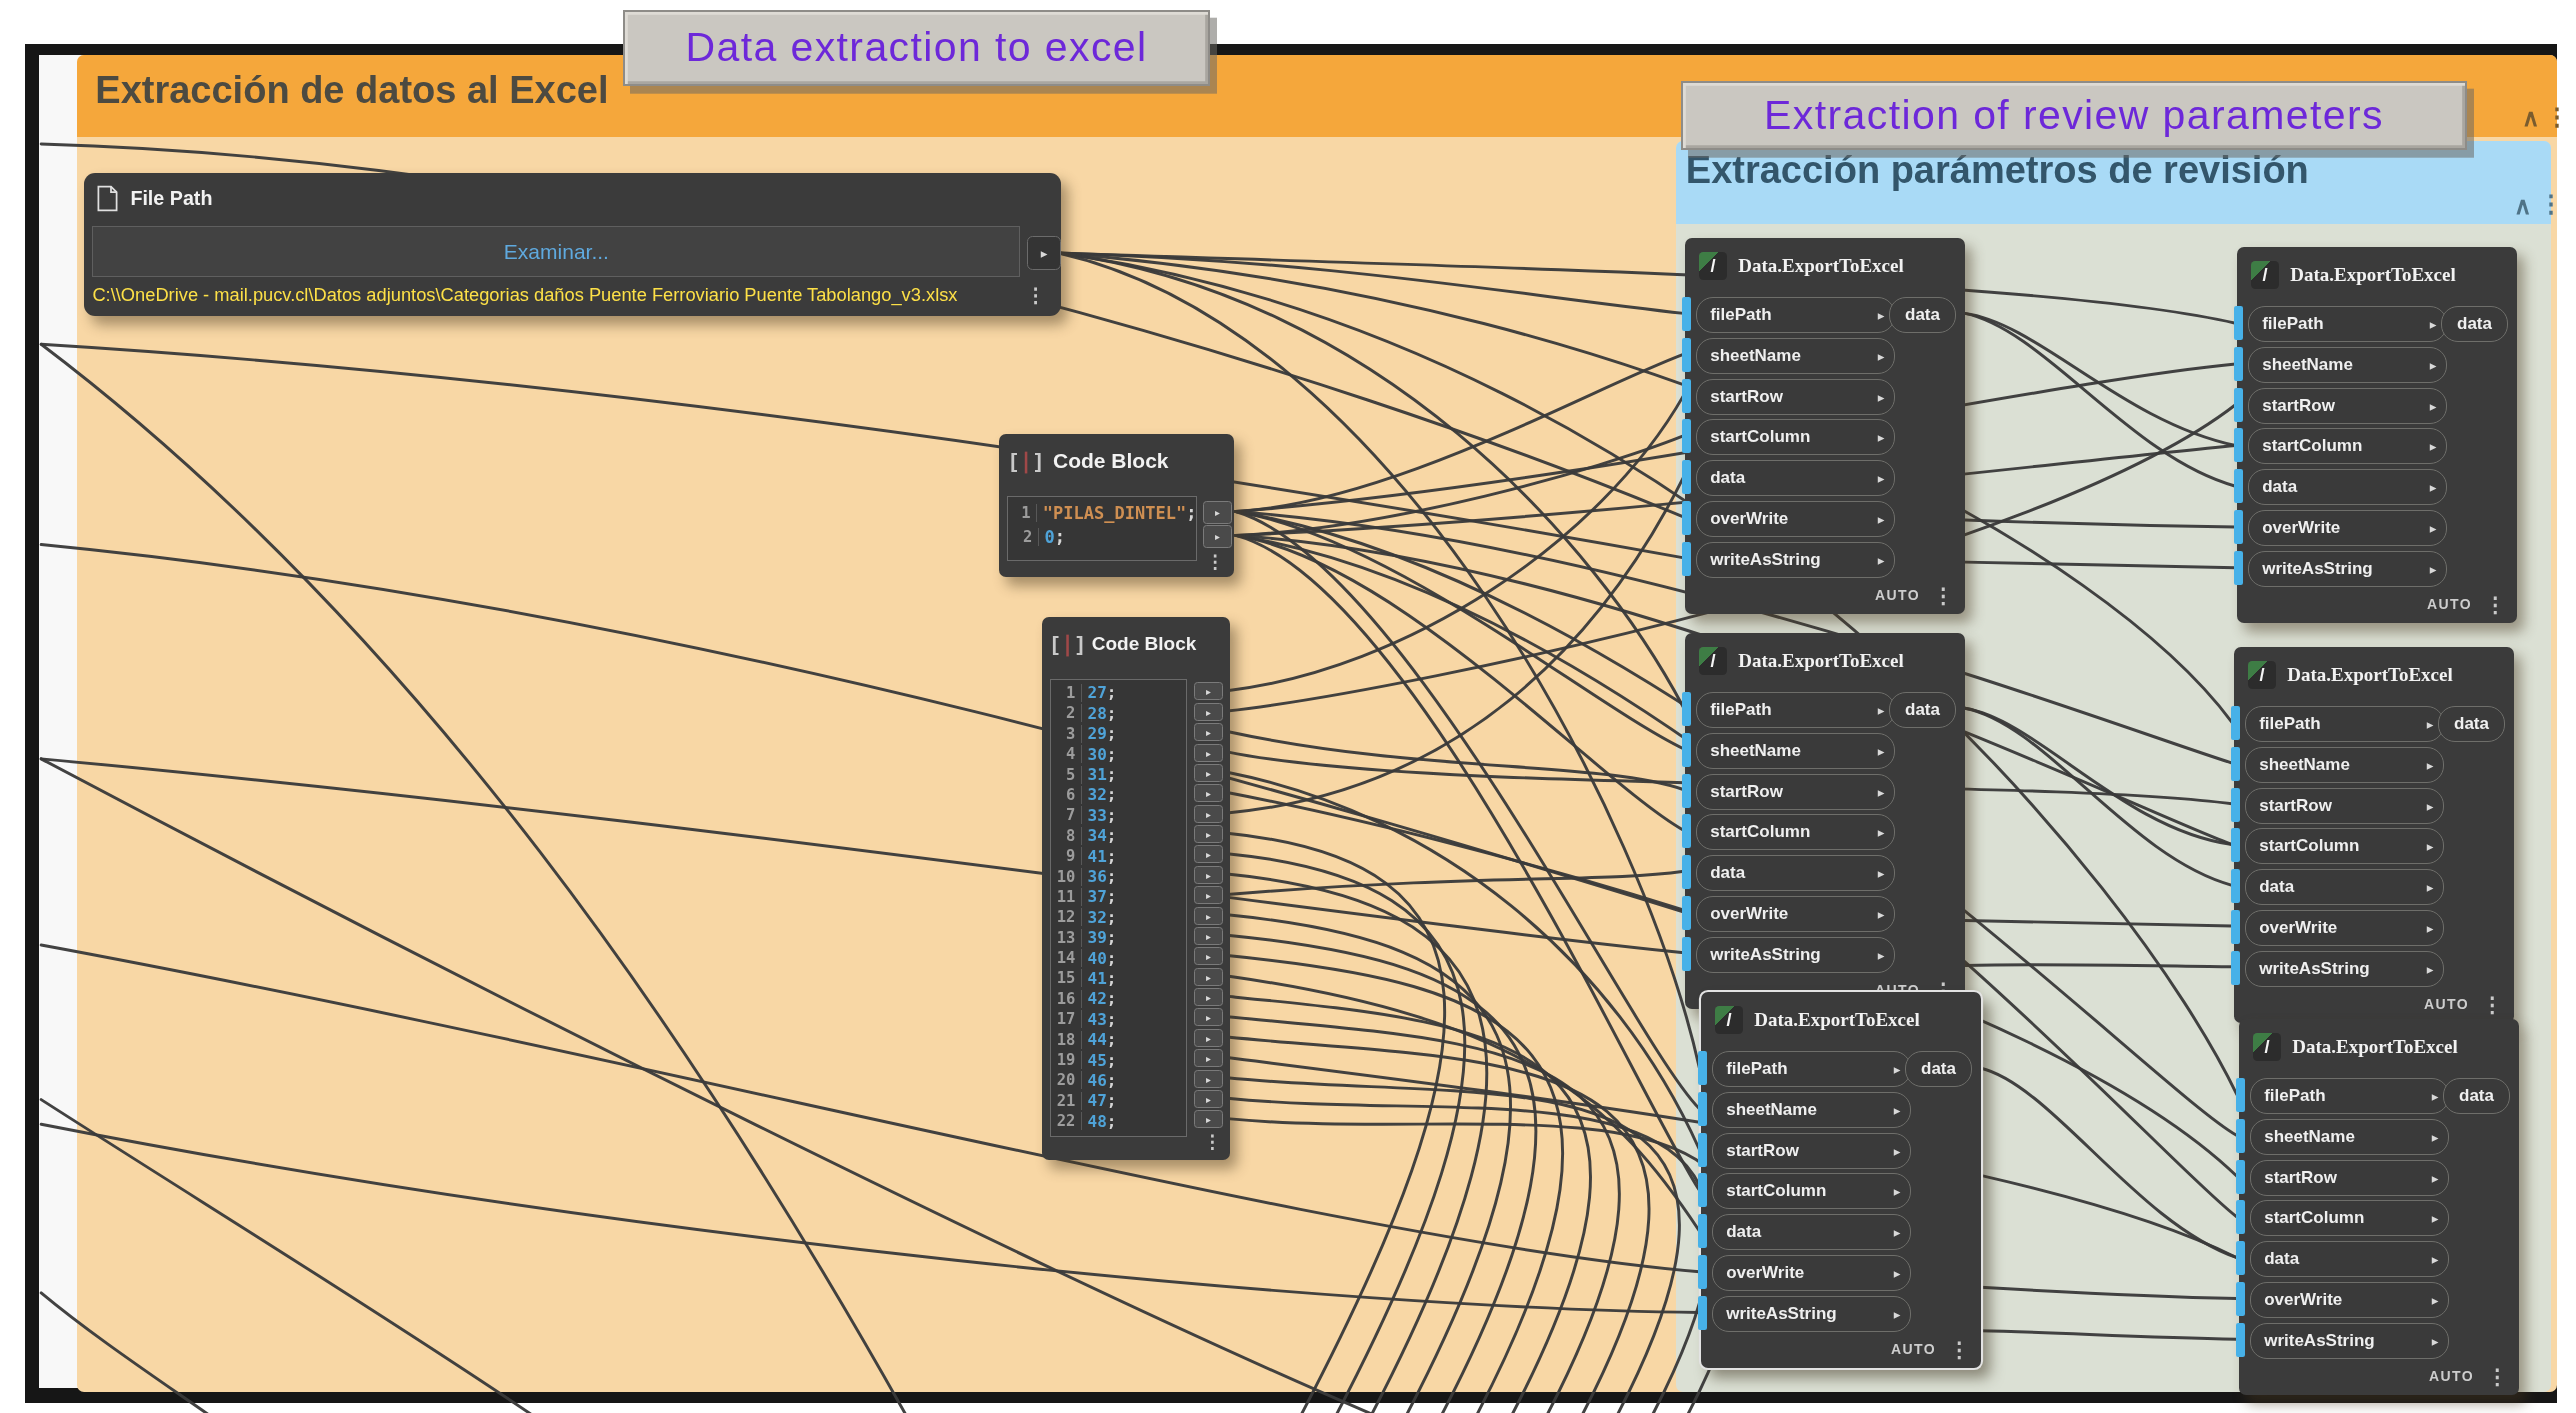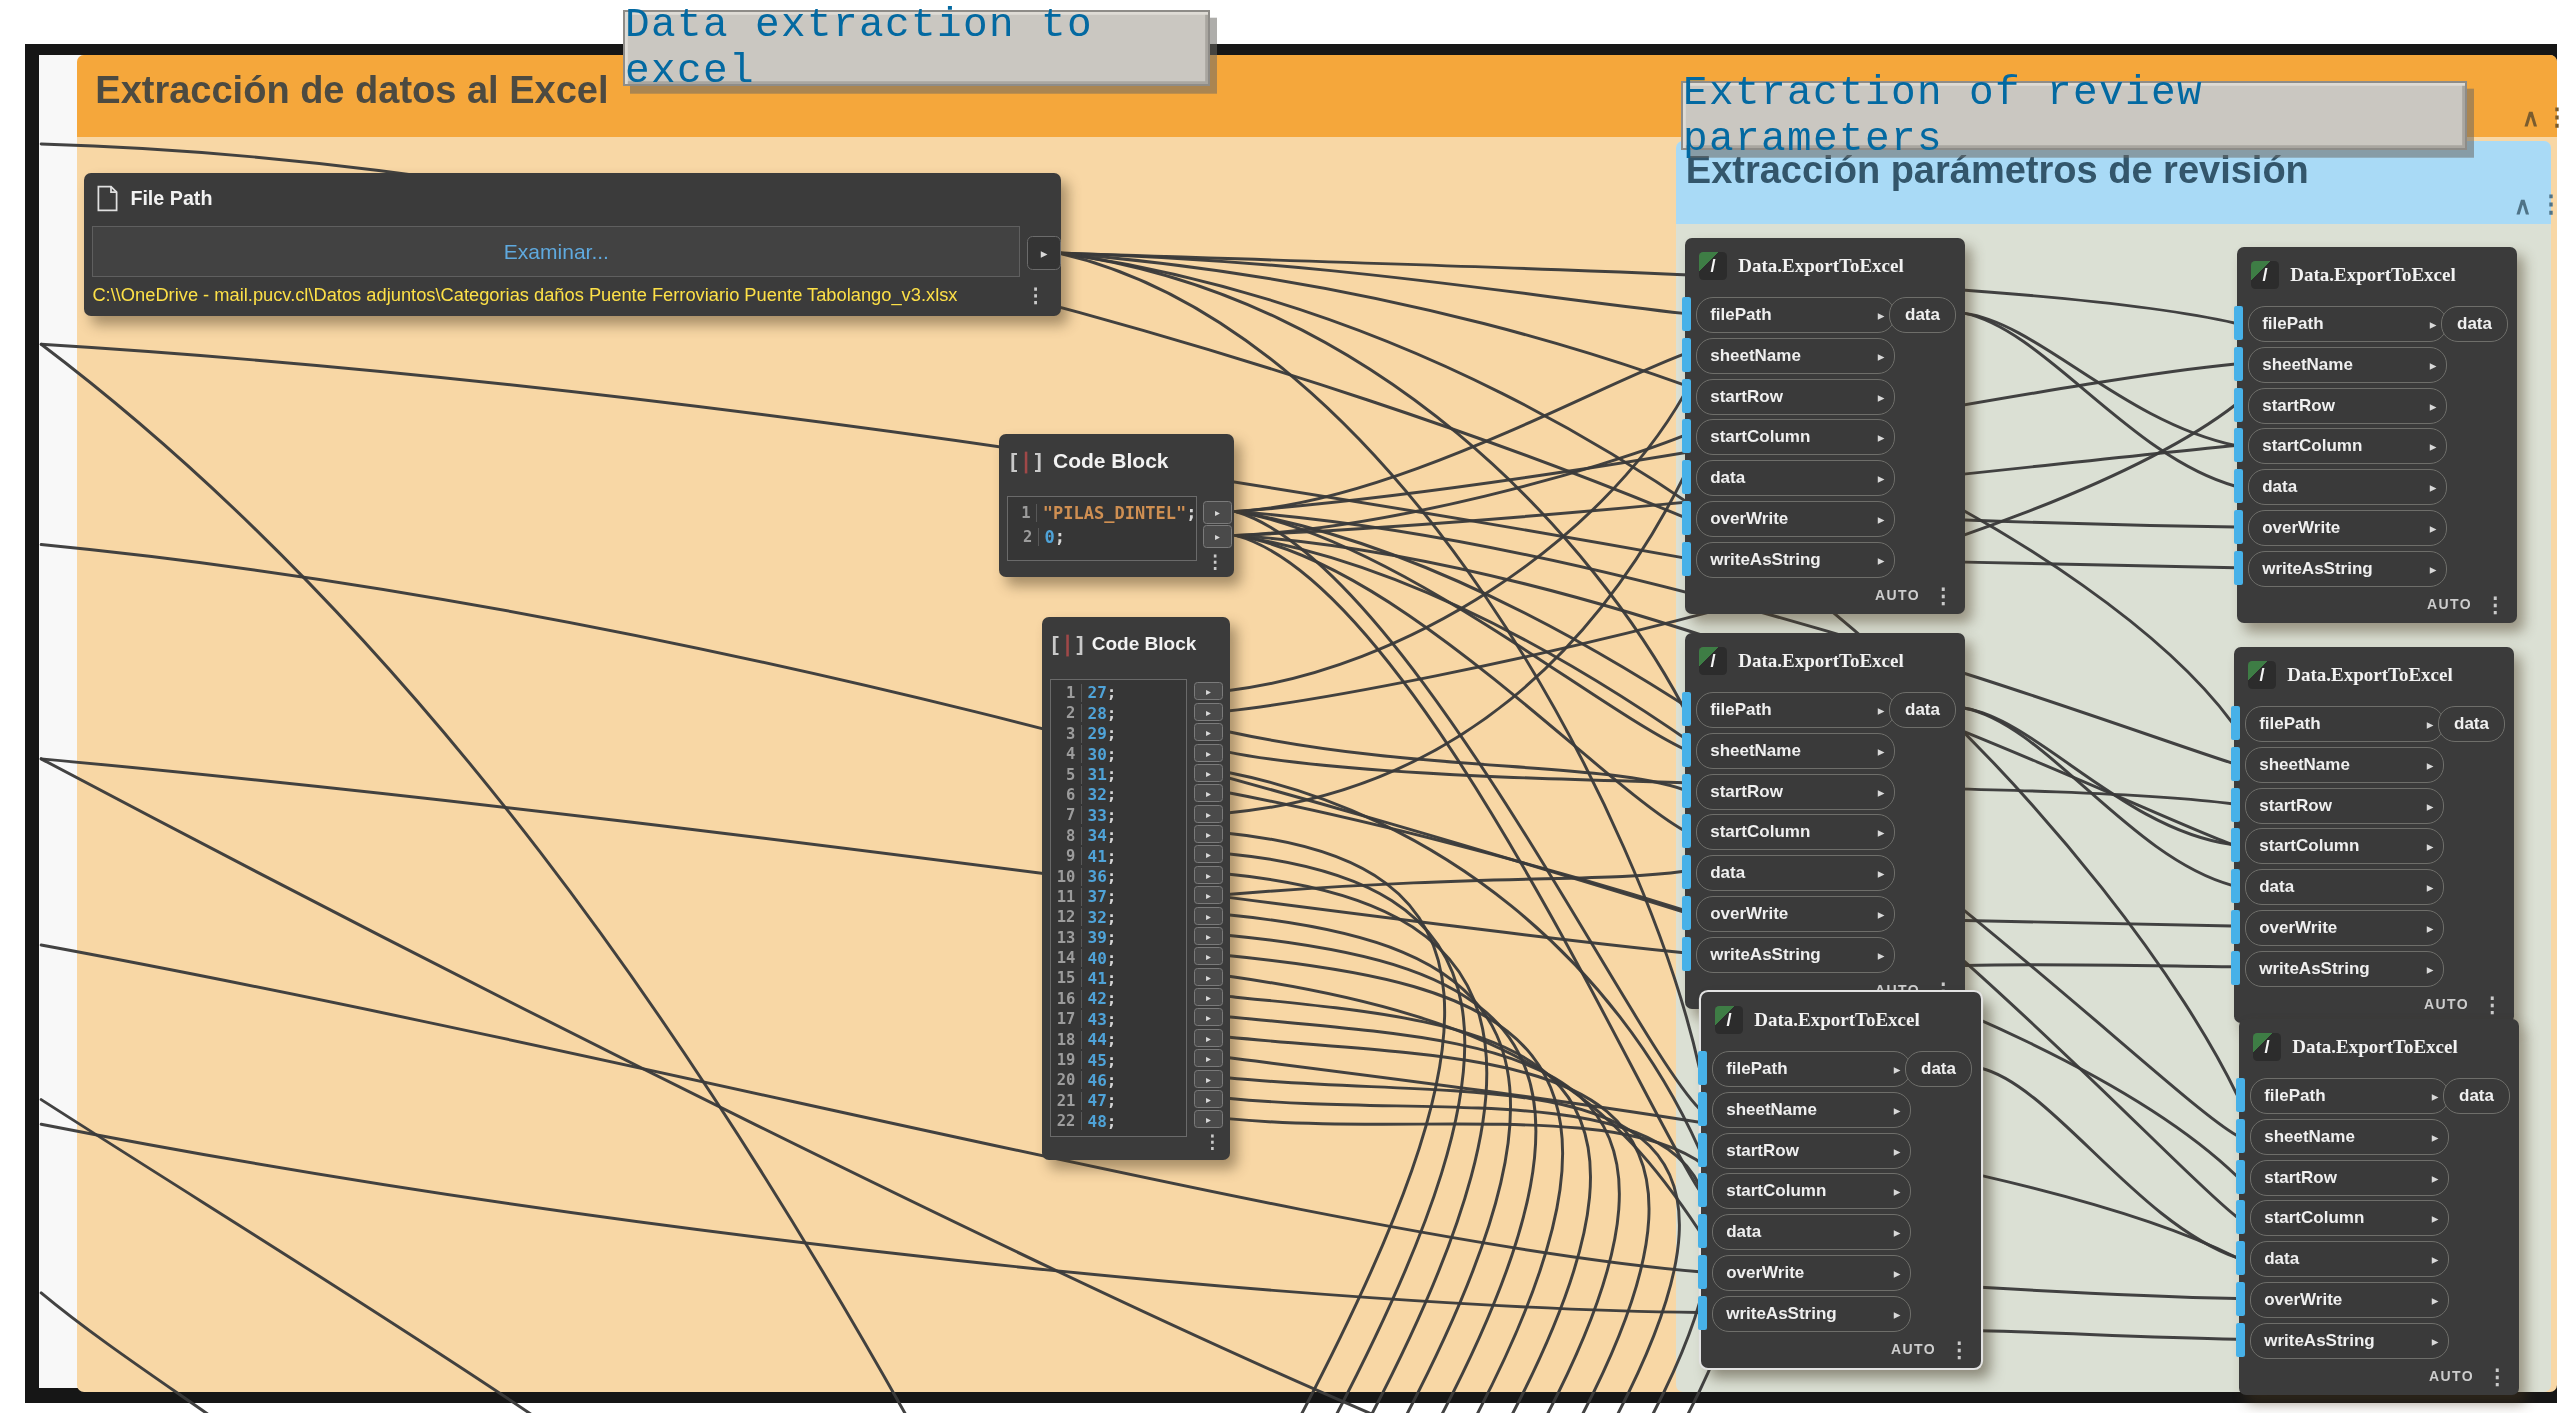--- a/index.html
+++ b/index.html
@@ -17,21 +17,21 @@
   .group-orange .gtitle{left:18.3px;top:14px;font-size:38px;color:#4c4a41;}
   .group-blue{left:1676px;top:141px;width:875px;height:1251px;background:#DBE0D4;z-index:3;}
   .group-blue .ghdr{height:83px;background:#A9DAF6;}
   .group-blue .gtitle{left:9.8px;top:8.4px;font-size:38px;color:#33566b;}
   .gchev{position:absolute;font-size:24px;font-weight:bold;}
   .gkebab{position:absolute;font-size:24px;font-weight:bold;}
   
   .note{position:absolute;z-index:30;background:#cac7c1;border:2.1px solid #8e8c88;
         box-shadow:inset 2.8px 2.8px 0 #dedbd5, inset -2.8px -2.8px 0 #a9a6a0, 7px 7.7px 0 rgba(108,106,100,0.55);
         display:flex;align-items:center;justify-content:center;
-        font-family:Liberation Mono, monospace;color:#0369a1;letter-spacing:1.4px;}
+        font-family:Liberation Sans, sans-serif;color:#6d28d9;letter-spacing:1.4px;}
   .note-left{left:623px;top:9.8px;width:583px;height:72px;font-size:41px;}
   .note-right{left:1681px;top:81px;width:782px;height:65px;font-size:41px;}
   
   svg.wires{position:absolute;left:0;top:0;z-index:5;pointer-events:none;}
   svg.wires path{fill:none;stroke:#3a3a3a;stroke-width:4.2;stroke-linecap:round;opacity:.96;}
   
   .node{position:absolute;background:#3b3b3b;border-radius:7px;z-index:10;color:#ededed;
         box-shadow:7px 8.4px 12.7px rgba(70,55,30,.45);}
   .node.sel{box-shadow:0 0 0 2.1px #e3e3e3, 8.4px 9.8px 14px rgba(60,50,30,.5);}
   .nhdr{position:absolute;left:0;top:0;width:100%;display:flex;align-items:center;}
@@ -48,21 +48,21 @@
         border-radius:17px;display:flex;align-items:center;}
   .plabel{margin-left:13px;font-size:17px;font-weight:bold;color:#efefef;white-space:nowrap;}
   .chev{position:absolute;right:9.8px;font-size:13.4px;color:#d8d8d8;}
   .bluebar{position:absolute;left:-3.5px;width:9.8px;height:34px;background:#47B1E8;border-radius:2.1px;}
   .outpill{position:absolute;left:204px;top:59px;width:65px;height:34px;background:#3a3a3a;border:1.4px solid #6e6e6a;
            border-radius:17px;display:flex;align-items:center;justify-content:center;}
   .outpill .plabel{margin:0;}
   .xnode .auto{right:45px;bottom:11.2px;}
   .xnode .kebab{right:11.2px;bottom:5.6px;font-size:21px;}
   
-  .fpnode{left:84px;top:173px;width:977px;height:143px;}
+  .fpnode{left:84px;top:173px;width:977px;height:143px;border-radius:11px;}
   .fpnode .nhdr{height:51px;padding-left:12.7px;gap:12.7px;}
   .fpnode .ntitle{font-size:19.7px;}
   .fp-browse{position:absolute;left:8.4px;top:53px;width:926px;height:49px;background:#424242;
              border:0.7px solid #5f5f5f;display:flex;align-items:center;justify-content:center;
              font-size:21px;color:#5fa9de;}
   .fp-path{position:absolute;left:8.4px;top:111px;width:935px;font-size:18.3px;color:#fde047;white-space:nowrap;}
   .fp-out{position:absolute;left:943px;top:63px;width:32px;height:32px;background:#343434;border:0.7px solid #6b6b6b;
           border-radius:5.6px;display:flex;align-items:center;justify-content:center;}
   .fp-out .chev{position:static;}
   .fpnode .kebab{right:15.5px;top:111px;font-size:19.7px;}

